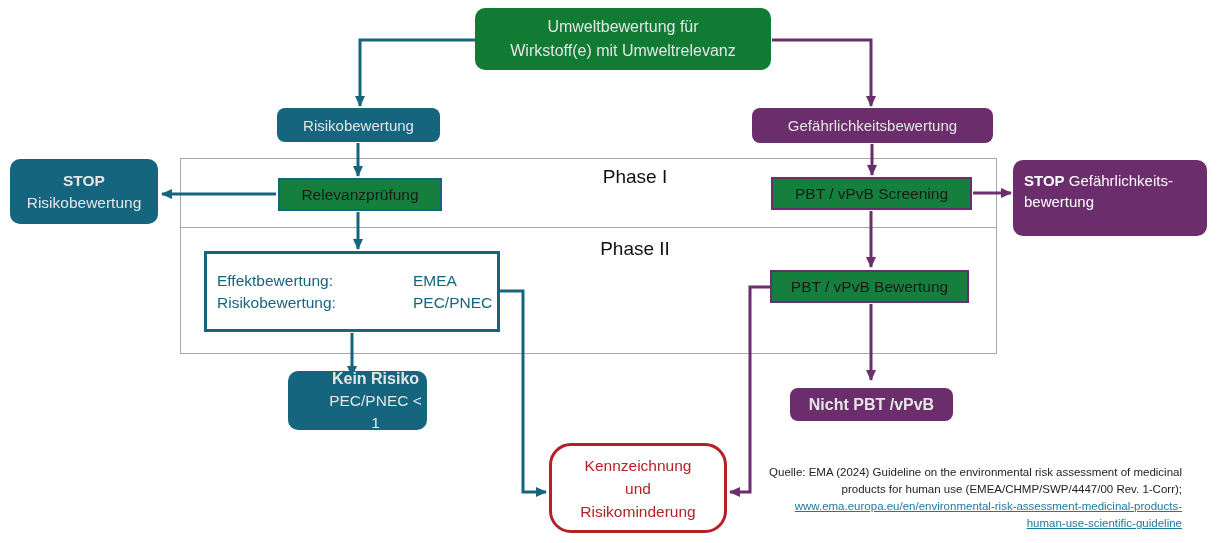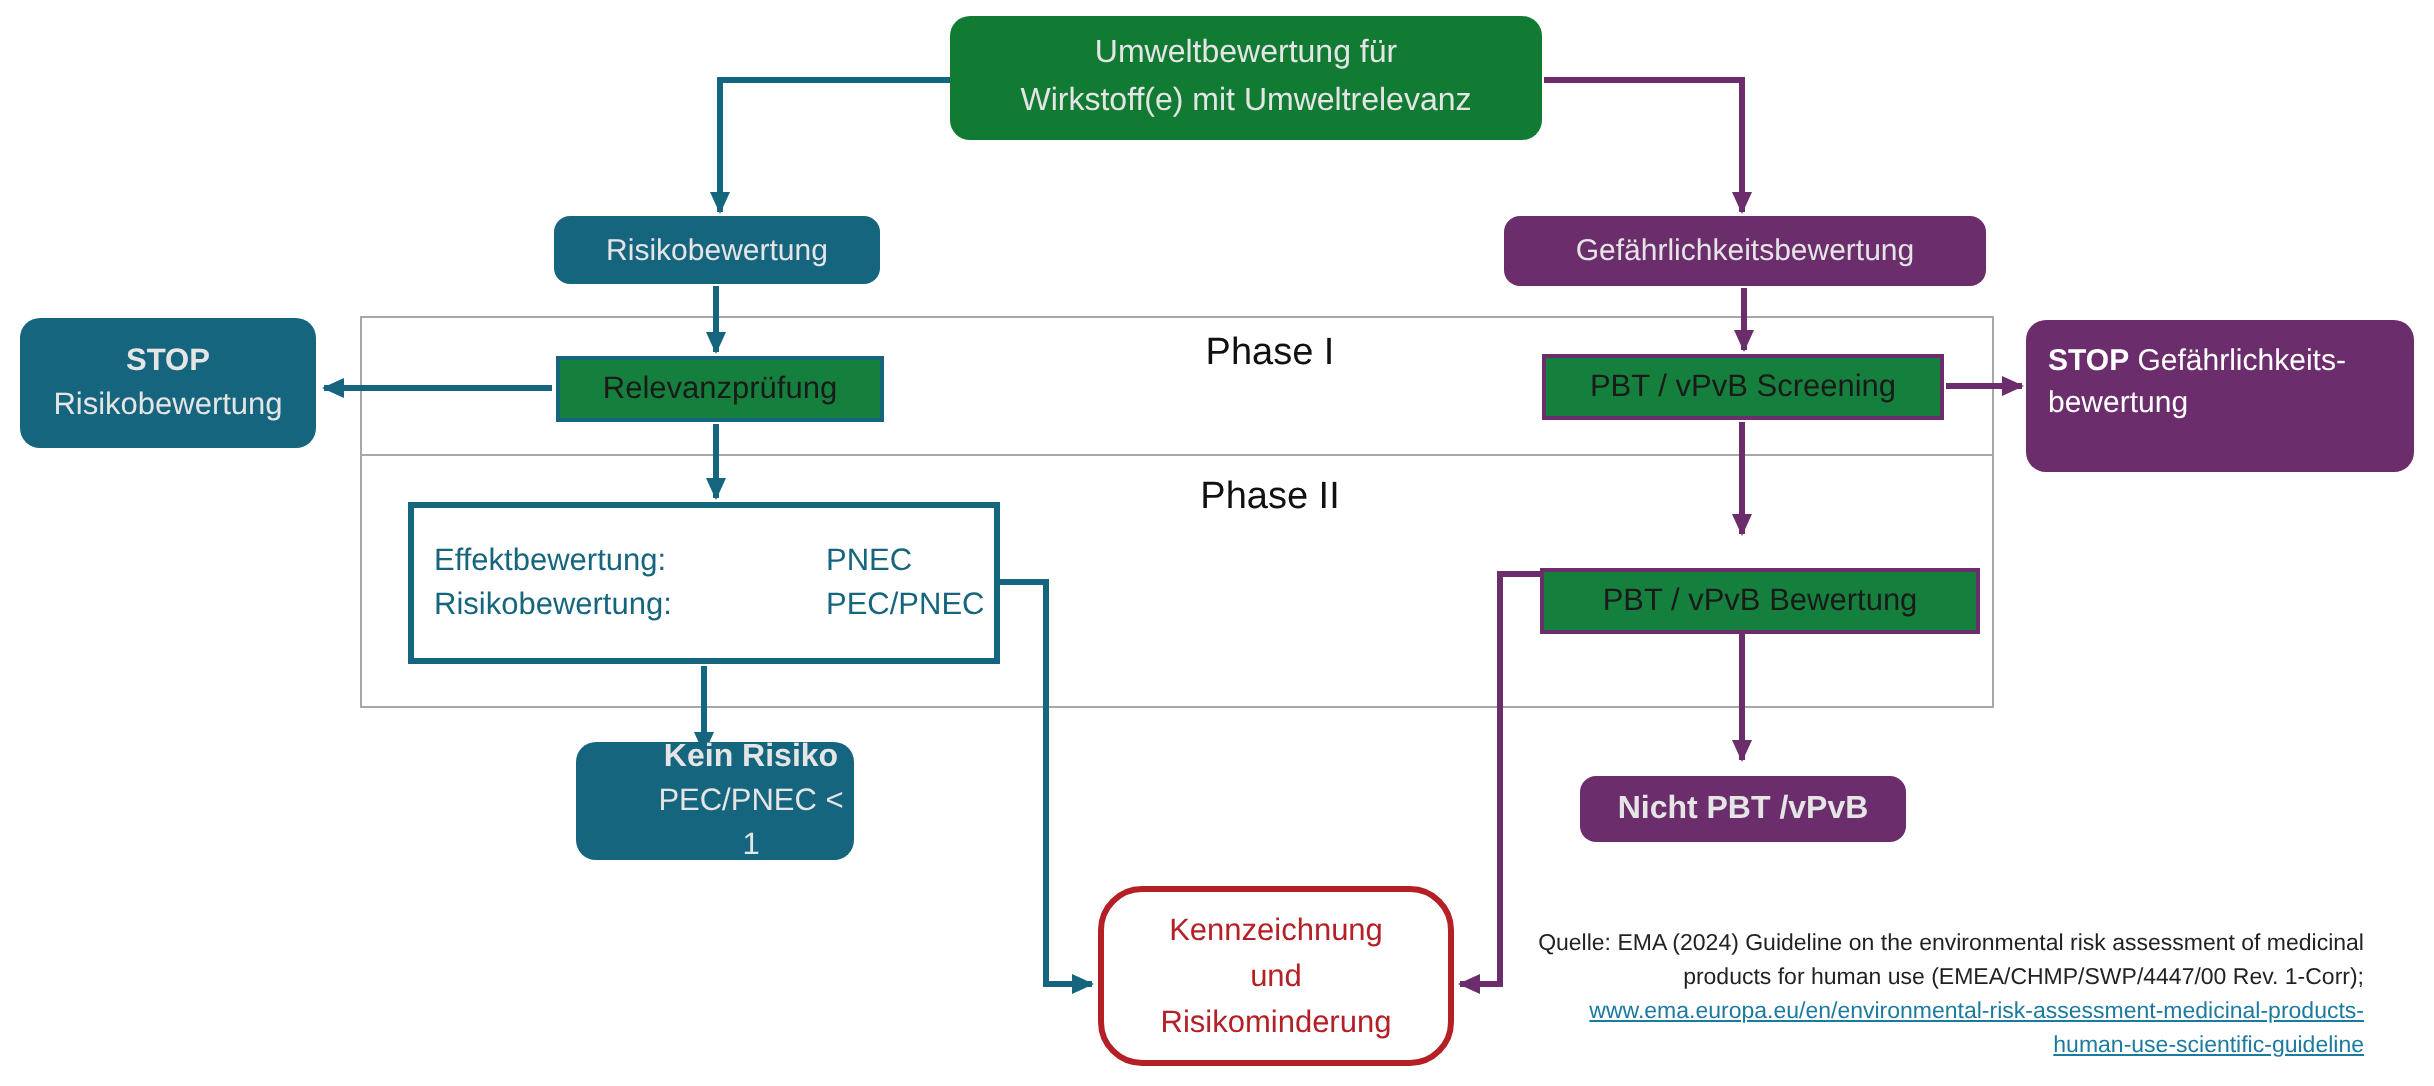--- a/index.html
+++ b/index.html
@@ -135,28 +135,28 @@
   <div class="abs fill-box bg-teal round10 fs155" style="left:10px; top:159px; width:148px; height:65px; line-height:22px;">
     <div class="bold">STOP</div>
     <div>Risikobewertung</div>
   </div>
   <div class="abs outline-box outline-purple fs155" style="left:771px; top:177px; width:201px; height:33px;">PBT / vPvB Screening</div>
   <div class="abs" id="stop-hazard" style="left:1013px; top:160px; width:194px; height:76px;"><span class="bold">STOP</span><span> Gefährlichkeits-bewertung</span></div>
 
   <div class="abs" id="assessment-box" style="left:204px; top:251px; width:296px; height:81px;">
     <div class="assess-row">
       <span>Effektbewertung:</span>
-      <span>PNEC</span>
+      <span>EMEA</span>
     </div>
     <div class="assess-row">
       <span>Risikobewertung:</span>
       <span>PEC/PNEC</span>
     </div>
   </div>
-  <div class="abs outline-box outline-purple fs155" style="left:770px; top:284px; width:220px; height:33px;">PBT / vPvB Bewertung</div>
+  <div class="abs outline-box outline-purple fs155" style="left:770px; top:270px; width:199px; height:33px;">PBT / vPvB Bewertung</div>
 
   <div class="abs fill-box bg-teal round10 fs155" style="left:288px; top:371px; width:139px; height:59px; line-height:22px;padding-left:36px;">
     <div class="bold fs16">Kein Risiko</div>
     <div>PEC/PNEC &lt; 1</div>
   </div>
   <div class="abs fill-box bg-purple round8 fs16 bold" style="left:790px; top:388px; width:163px; height:33px;">Nicht PBT /vPvB</div>
 
   <div class="abs" id="labelling-box" style="left:549px; top:443px; width:178px; height:90px;">
     <div>Kennzeichnung</div>
     <div>und</div>

